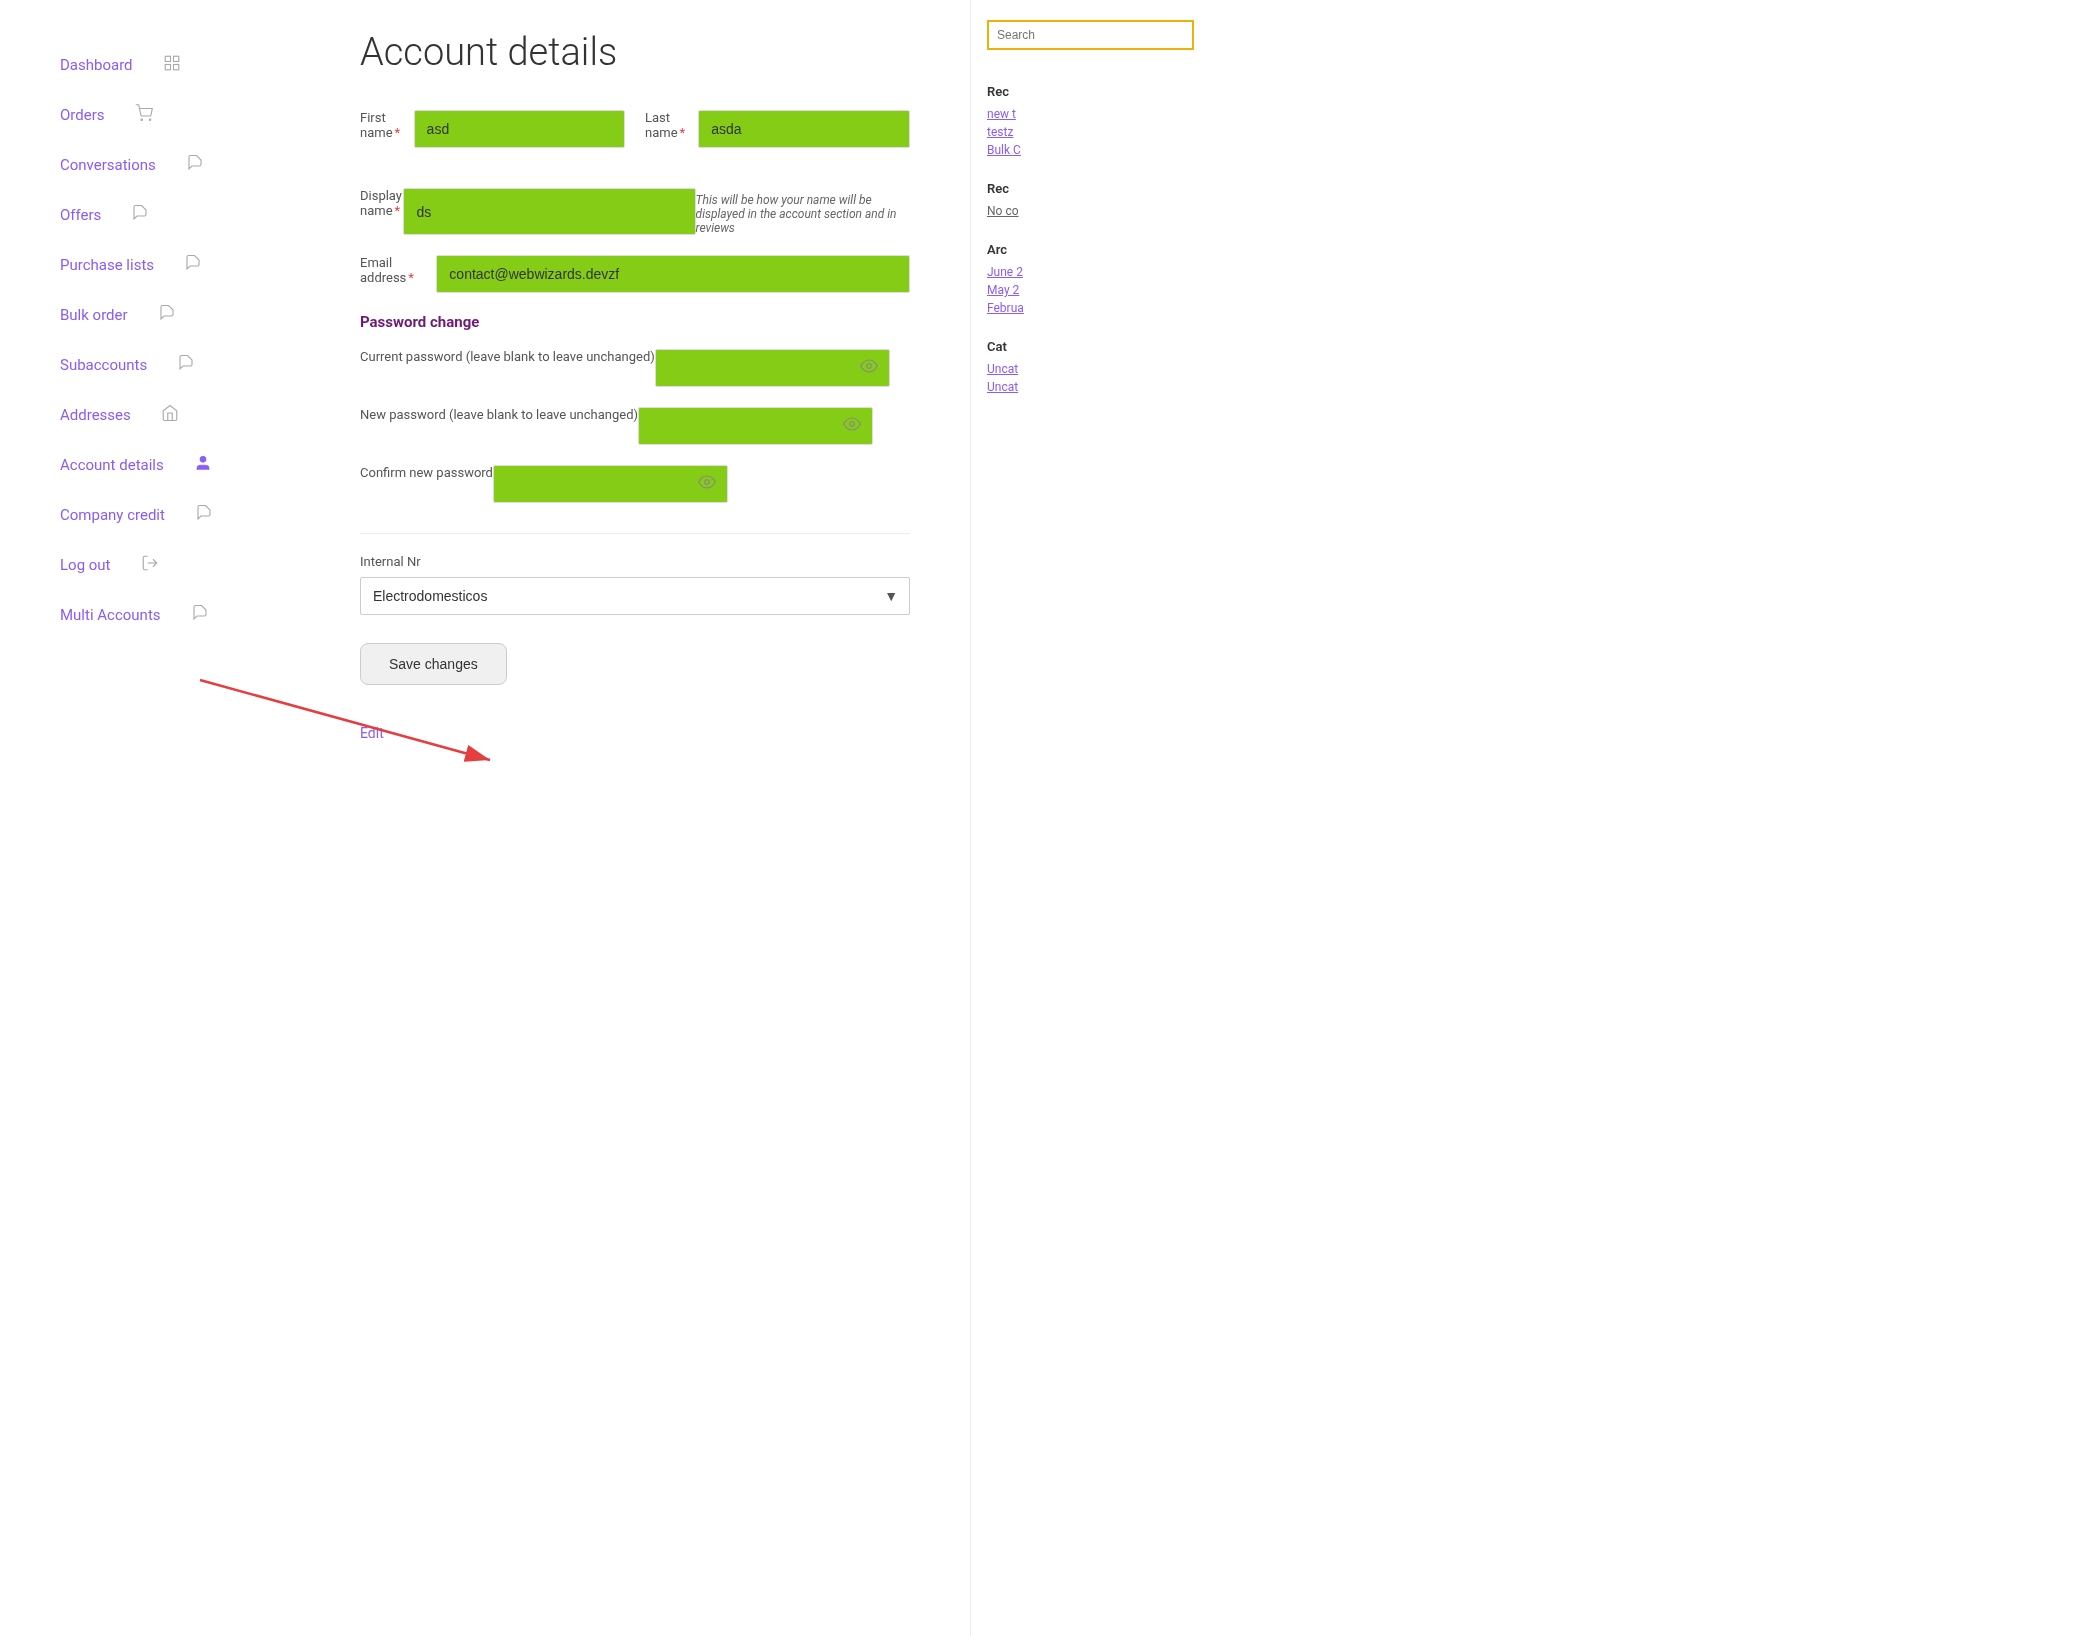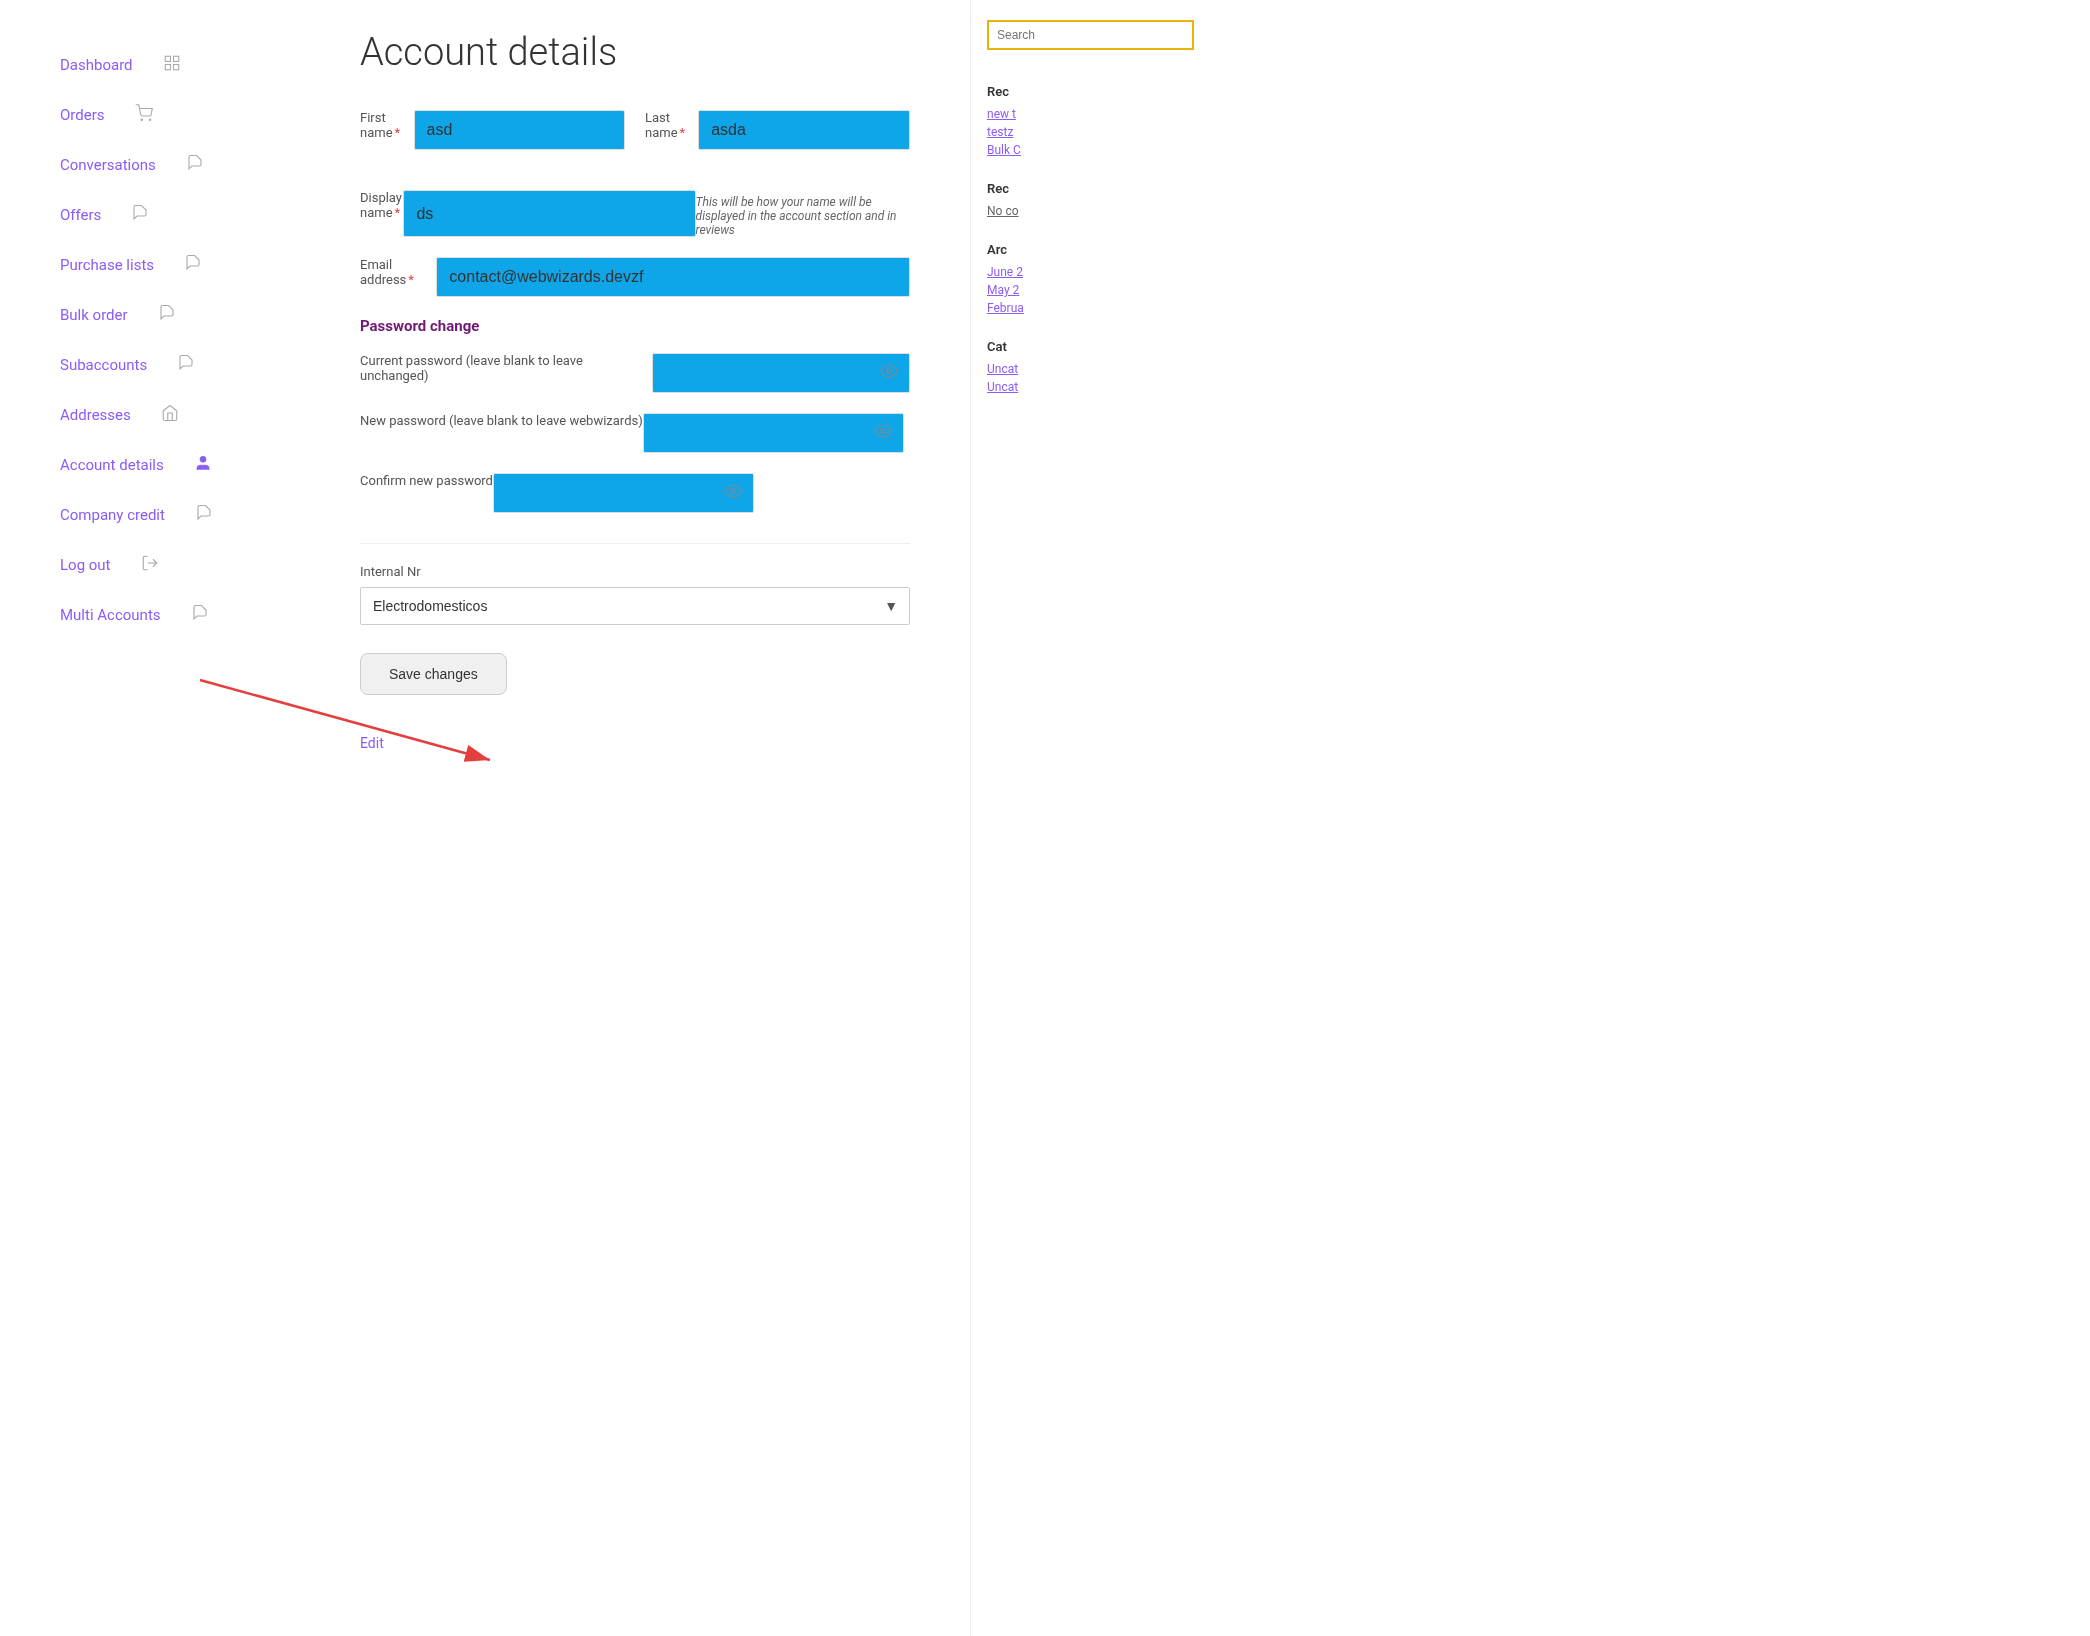--- a/index.html
+++ b/index.html
@@ -64,23 +64,23 @@
       font-size: 13px;
       color: #555;
       margin-bottom: 6px;
     }
     .required-star {
       color: #e53e3e;
       margin-left: 2px;
     }
     .form-input {
       border: 1px solid #ddd;
-      background: #0ea5e9;
+      background: #84cc16;
       padding: 10px 12px;
-      font-size: 16px;
+      font-size: 14px;
       color: #333;
       border-radius: 2px;
       outline: none;
       width: 100%;
     }
     .form-hint {
       font-size: 12px;
       color: #666;
       font-style: italic;
       margin-top: 5px;
@@ -357,21 +357,21 @@
         <span class="eye-icon">
           <svg width="18" height="18" viewBox="0 0 24 24" fill="none" stroke="#888" stroke-width="1.5">
               <path d="M1 12s4-8 11-8 11 8 11 8-4 8-11 8-11-8-11-8z"></path>
               <circle cx="12" cy="12" r="3"></circle>
             </svg>
         </span>
       </div>
     </div>
 
     <div class="form-group">
-      <label class="form-label">New password (leave blank to leave webwizards)</label>
+      <label class="form-label">New password (leave blank to leave unchanged)</label>
       <div class="password-input-wrapper">
         <input type="password" class="form-input" style="">
         <span class="eye-icon">
           <svg width="18" height="18" viewBox="0 0 24 24" fill="none" stroke="#888" stroke-width="1.5">
               <path d="M1 12s4-8 11-8 11 8 11 8-4 8-11 8-11-8-11-8z"></path>
               <circle cx="12" cy="12" r="3"></circle>
             </svg>
         </span>
       </div>
     </div>

